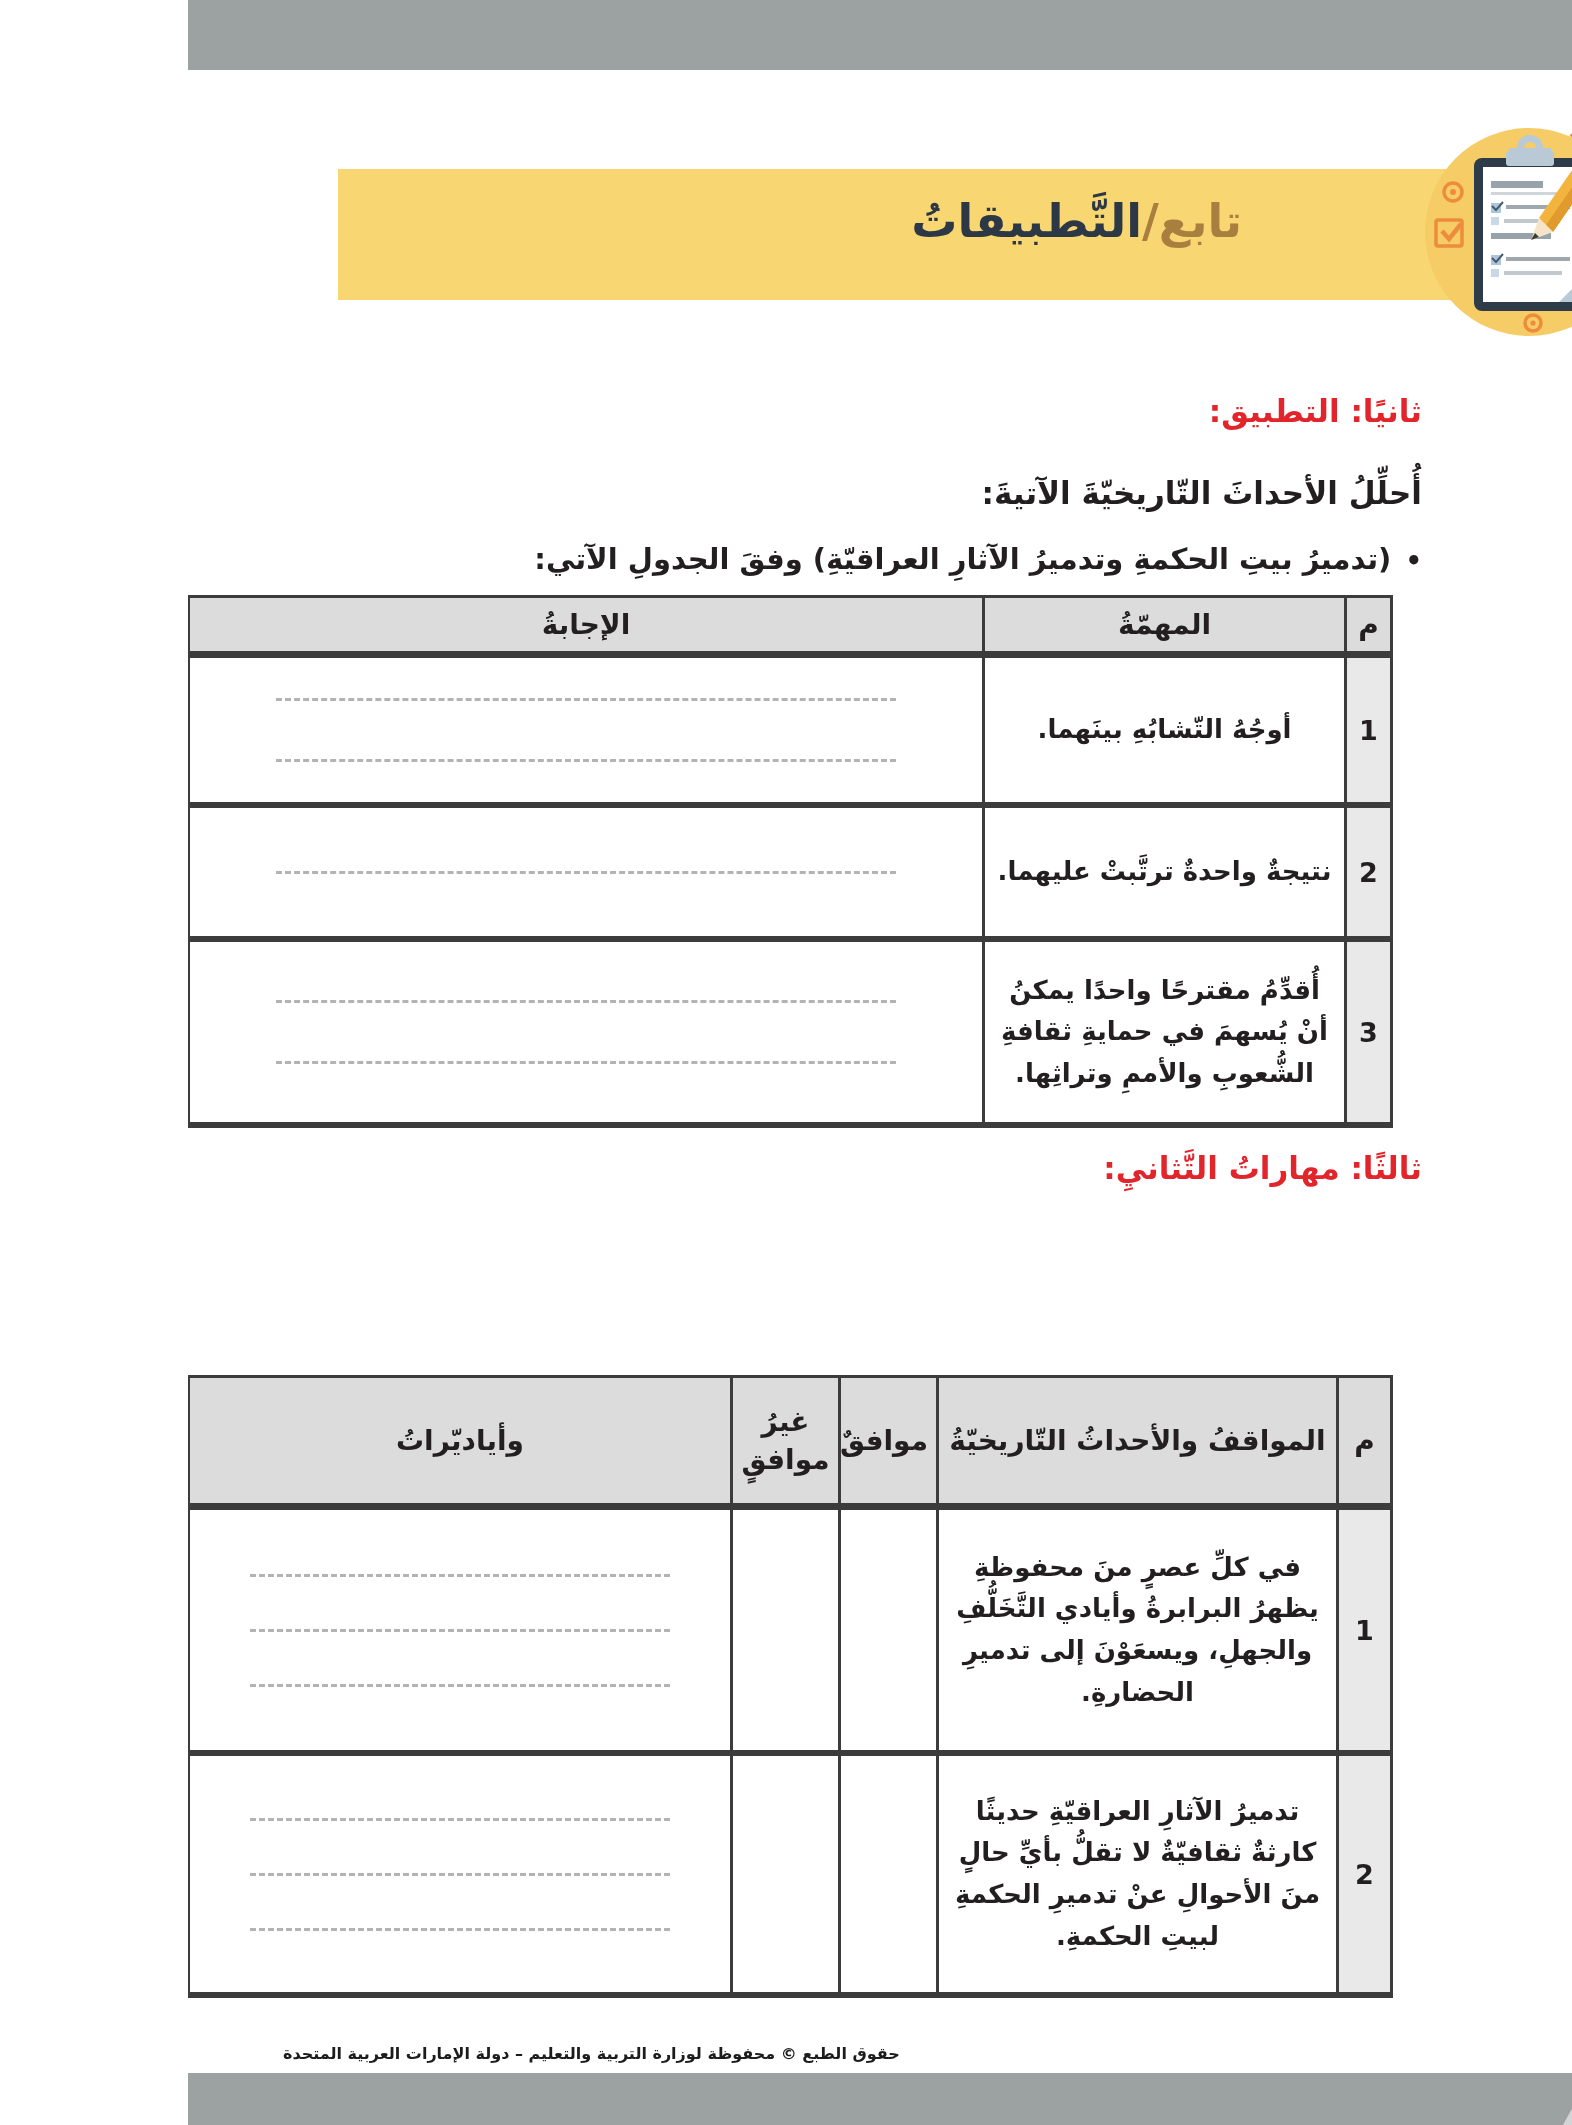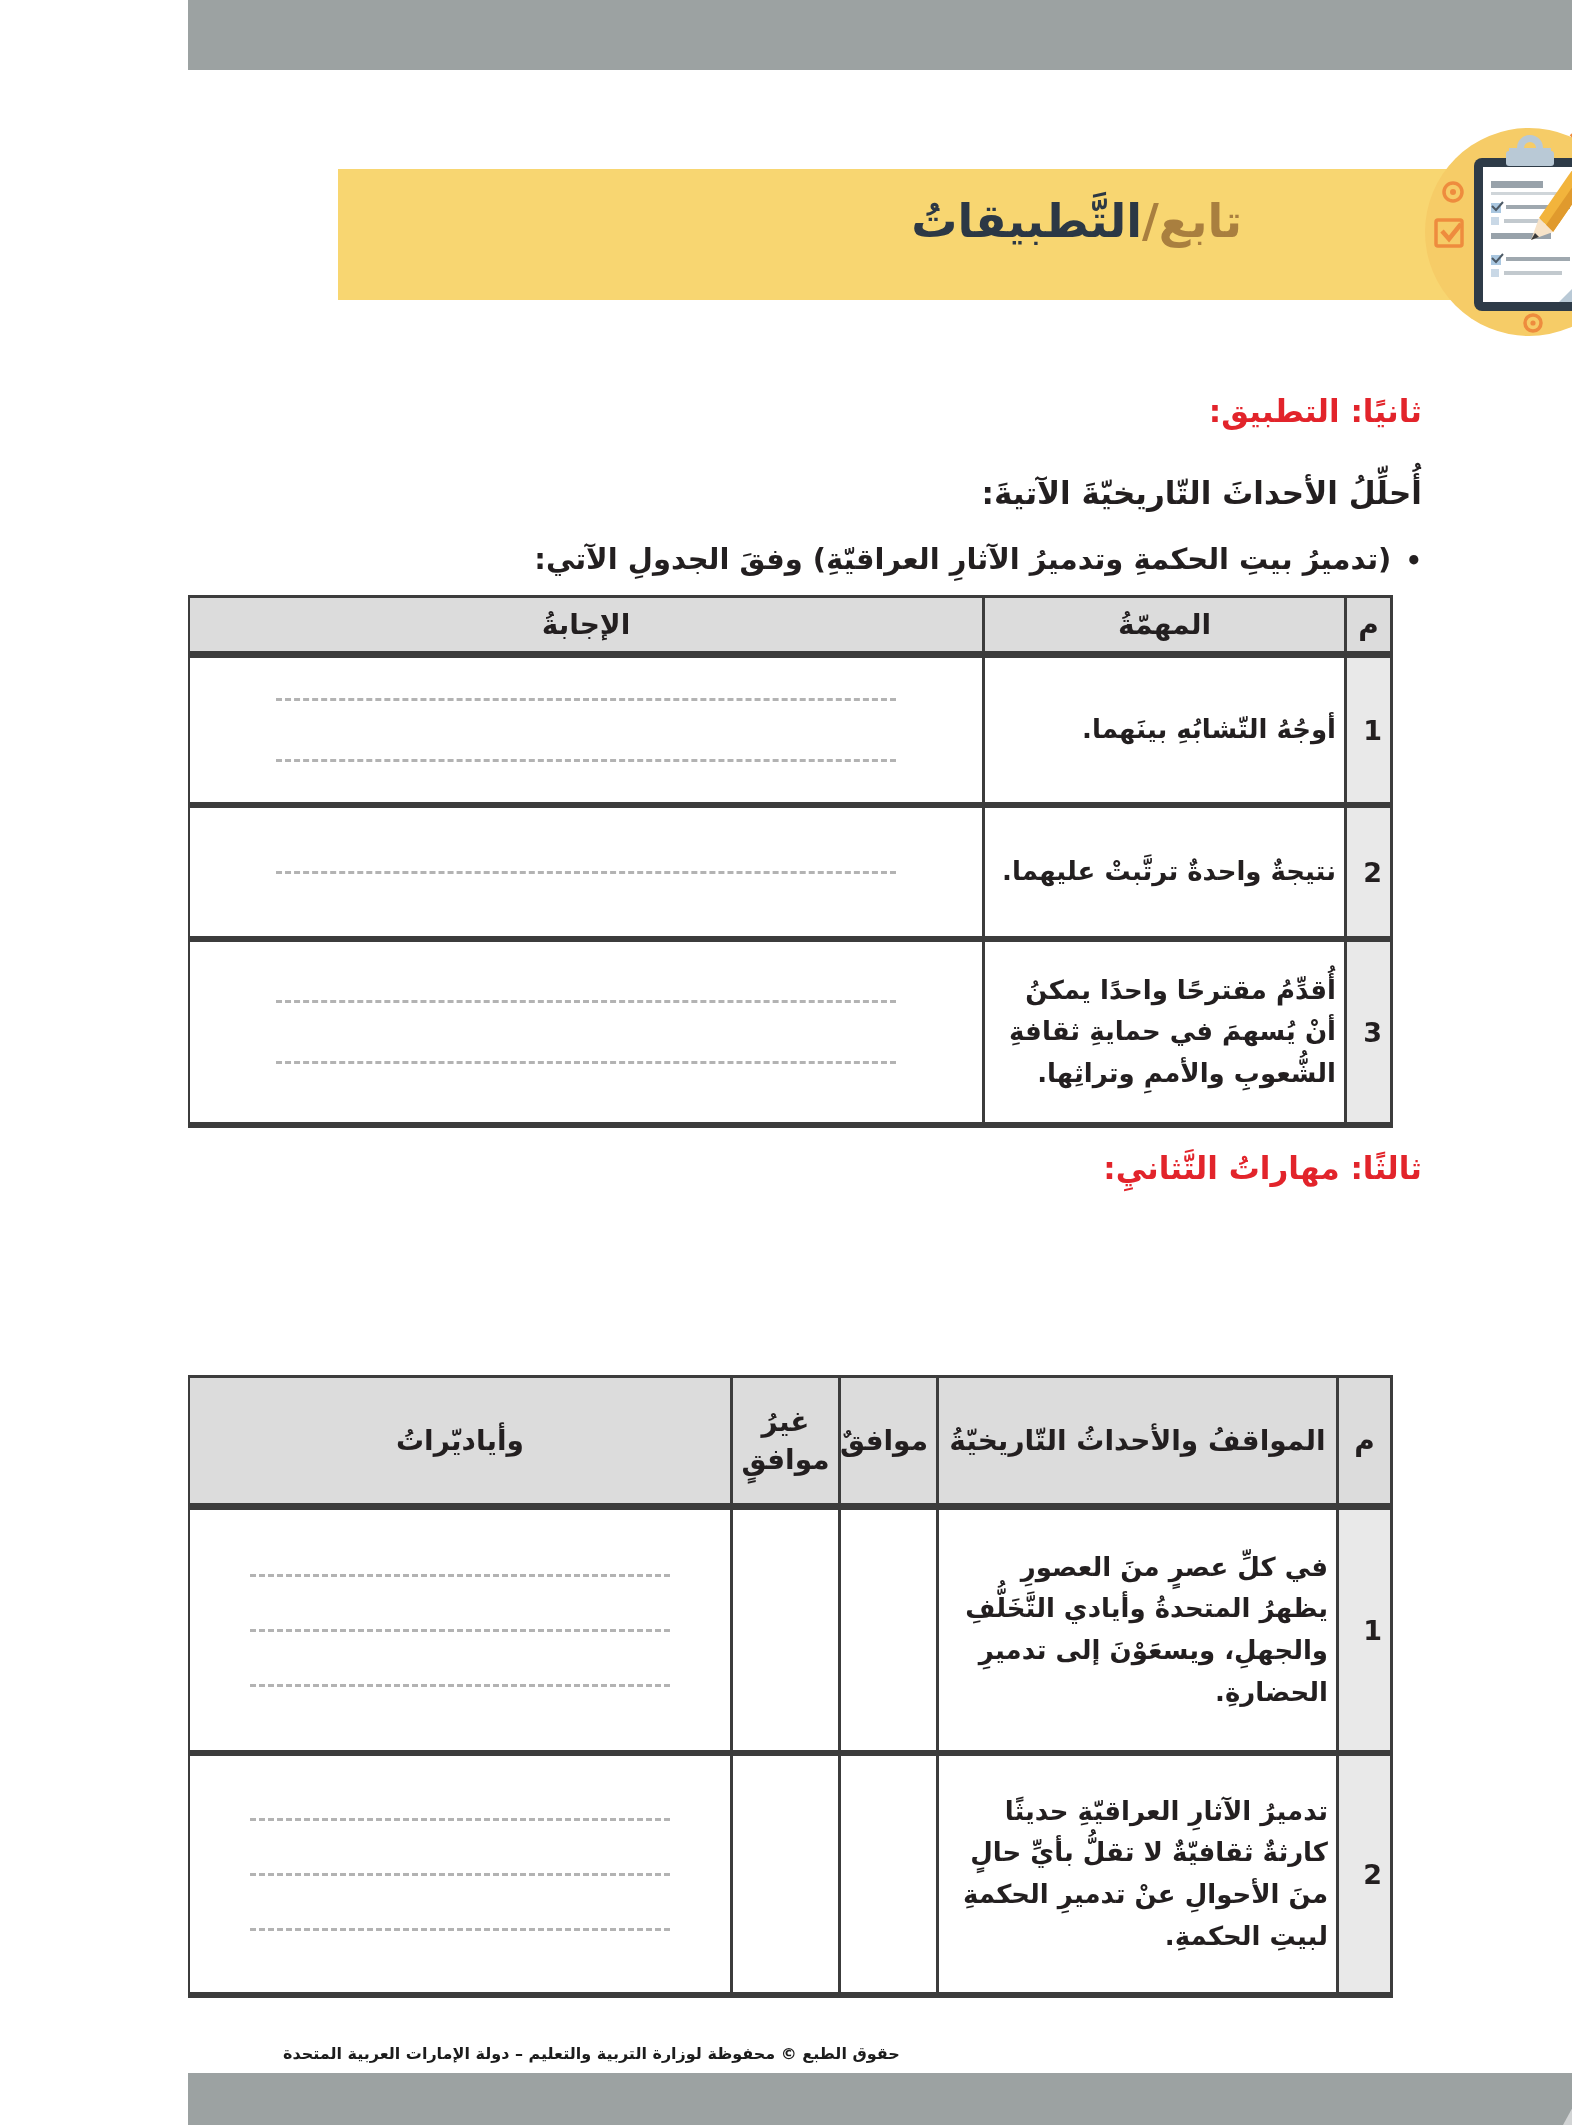--- a/index.html
+++ b/index.html
@@ -70,21 +70,21 @@
   .t2{top:1375px;}
   table.sheet th, table.sheet td{
     border:3px solid #3c3c3c;
     font-weight:700;color:#231f20;
     vertical-align:middle;text-align:center;
     padding:10px 8px;
   }
   table.sheet thead th{
     background:#dcdcdc;font-size:28px;border-bottom-width:7px;
   }
-  table.sheet tbody tr td{border-bottom-width:6px;text-align:right;}
+  table.sheet tbody tr td{border-bottom-width:6px;}
   td.numcell{background:#e9e9e9;font-size:27px;}
   td.taskcell{font-size:26px;line-height:1.6;padding:8px 10px;}
   td.blankcell{background:#ffffff;}
   .lines{display:flex;flex-direction:column;justify-content:center;align-items:center;}
   .lines .dash{width:80%;height:0;border-top:3px dashed #b3b3b3;}
   .g58{gap:58px;} .g52{gap:52px;}
   .h124{height:124px;} .h108{height:108px;} .h160{height:160px;} .h220{height:220px;} .h216{height:216px;}
   .t1 .r1{height:132px;} .t1 .r2{height:116px;} .t1 .r3{height:170px;}
   .t2 .hr{height:130px;} .t2 .r1{height:232px;} .t2 .r2{height:228px;}
   .t2 thead th{font-size:26px;line-height:1.35;}
@@ -211,21 +211,21 @@
         <th>م</th>
         <th>المواقفُ والأحداثُ التّاريخيّةُ</th>
         <th>موافقٌ</th>
         <th>غيرُ موافقٍ</th>
         <th>وأياديّراتُ</th>
       </tr>
     </thead>
     <tbody>
       <tr class="r1">
         <td class="numcell">1</td>
-        <td class="taskcell">في كلِّ عصرٍ منَ العصورِ يظهرُ المتحدةُ وأيادي التَّخَلُّفِ والجهلِ، ويسعَوْنَ إلى تدميرِ الحضارةِ.</td>
+        <td class="taskcell">في كلِّ عصرٍ منَ محفوظةِ يظهرُ البرابرةُ وأيادي التَّخَلُّفِ والجهلِ، ويسعَوْنَ إلى تدميرِ الحضارةِ.</td>
         <td class="blankcell"></td>
         <td class="blankcell"></td>
         <td class="blankcell">
           <div class="lines g52 h220">
               <div class="dash"></div>
               <div class="dash"></div>
               <div class="dash"></div>
             </div>
         </td>
       </tr>

